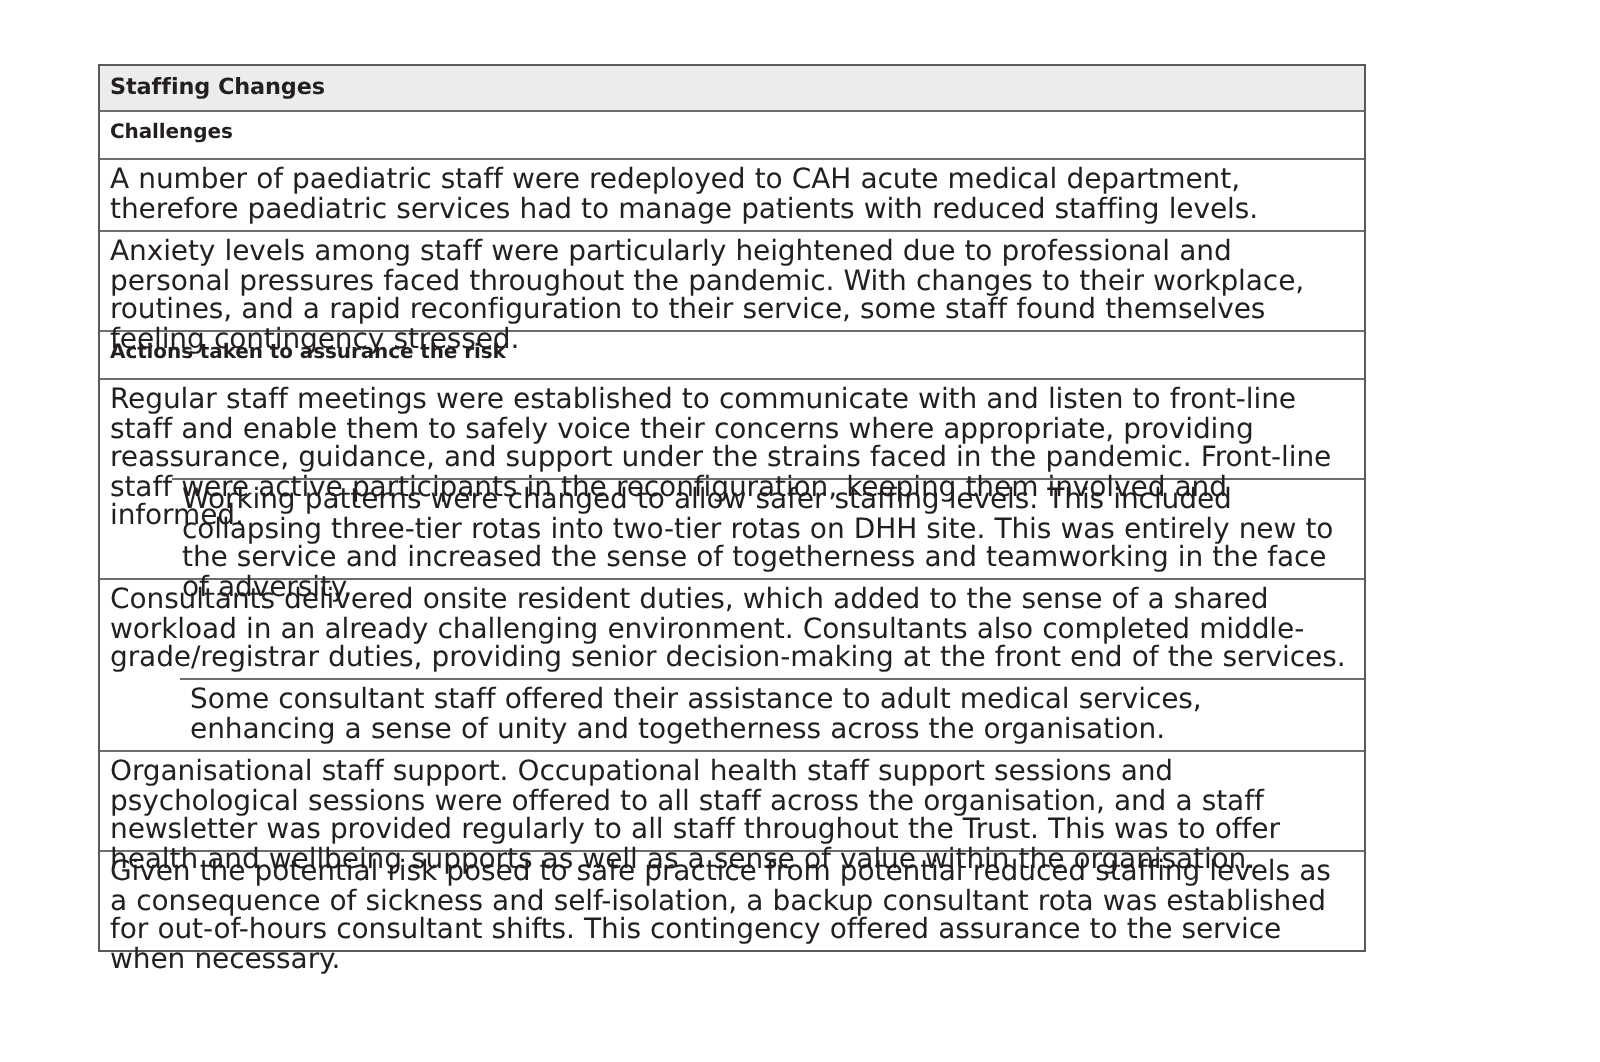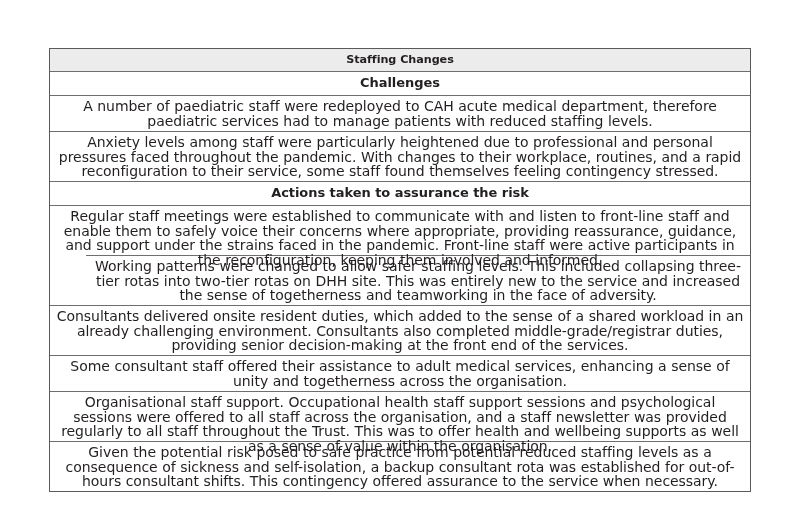--- a/index.html
+++ b/index.html
@@ -10,58 +10,57 @@
       height: 531px;
       overflow: hidden;
     }
     body {
       font-family: "DejaVu Sans", "Liberation Sans", sans-serif;
       color: #231f20;
     }
     .table {
       position: absolute;
       left: 49px;
-      top: 48px;
-      width: 702px;
+      top: 32px;
+      width: 634px;
       border: 1px solid #5a5a5a;
       box-sizing: border-box;
-      text-align: center;
     }
     .row {
       border-top: 1px solid #6e6e6e;
       padding: 3px 5px 3px 5px;
       font-size: 14px;
       line-height: 14.6px;
       letter-spacing: -0.05px;
     }
     .row:first-child { border-top: none; }
     .row.title {
       background: #ececec;
       font-weight: bold;
       font-size: 11.2px;
       padding-top: 4px;
       padding-bottom: 4px;
       height: 14px;
     }
     .row.section {
       font-weight: bold;
-      font-size: 13px;
+      font-size: 10px;
       padding-top: 4px;
       padding-bottom: 4px;
       height: 15px;
     }
     .row.body {
       word-spacing: 0.2px;
     }
     .r-c1 { height: 29px; }
     .r-c2 { height: 43px; }
     .r-a1 { height: 43px; }
     .r-a2 { height: 43px; margin-left: 36px; }
     .r-a3 { height: 43px; }
-    .r-a4 { height: 29px; }
+    .r-a4 { height: 29px; margin-left: 40px; }
     .r-a5 { height: 43px; }
     .r-a6 { height: 43px; }
   </style>
 </head>
 <body>
 
 <div class="table">
   <div class="row title">Staffing Changes</div>
 
   <div class="row section">Challenges</div>

